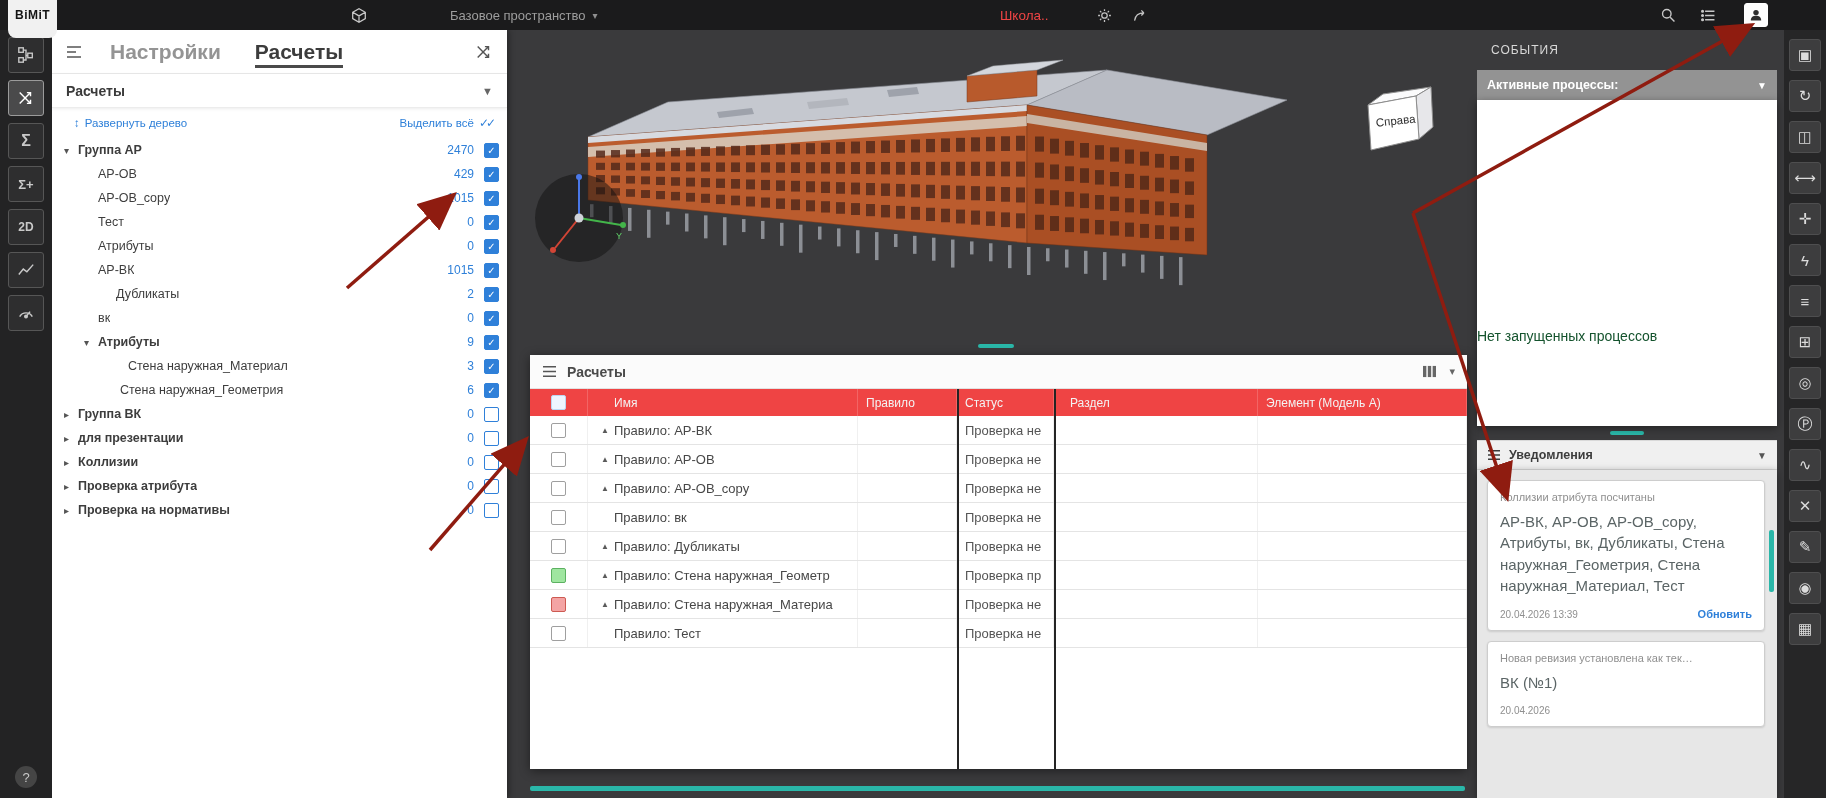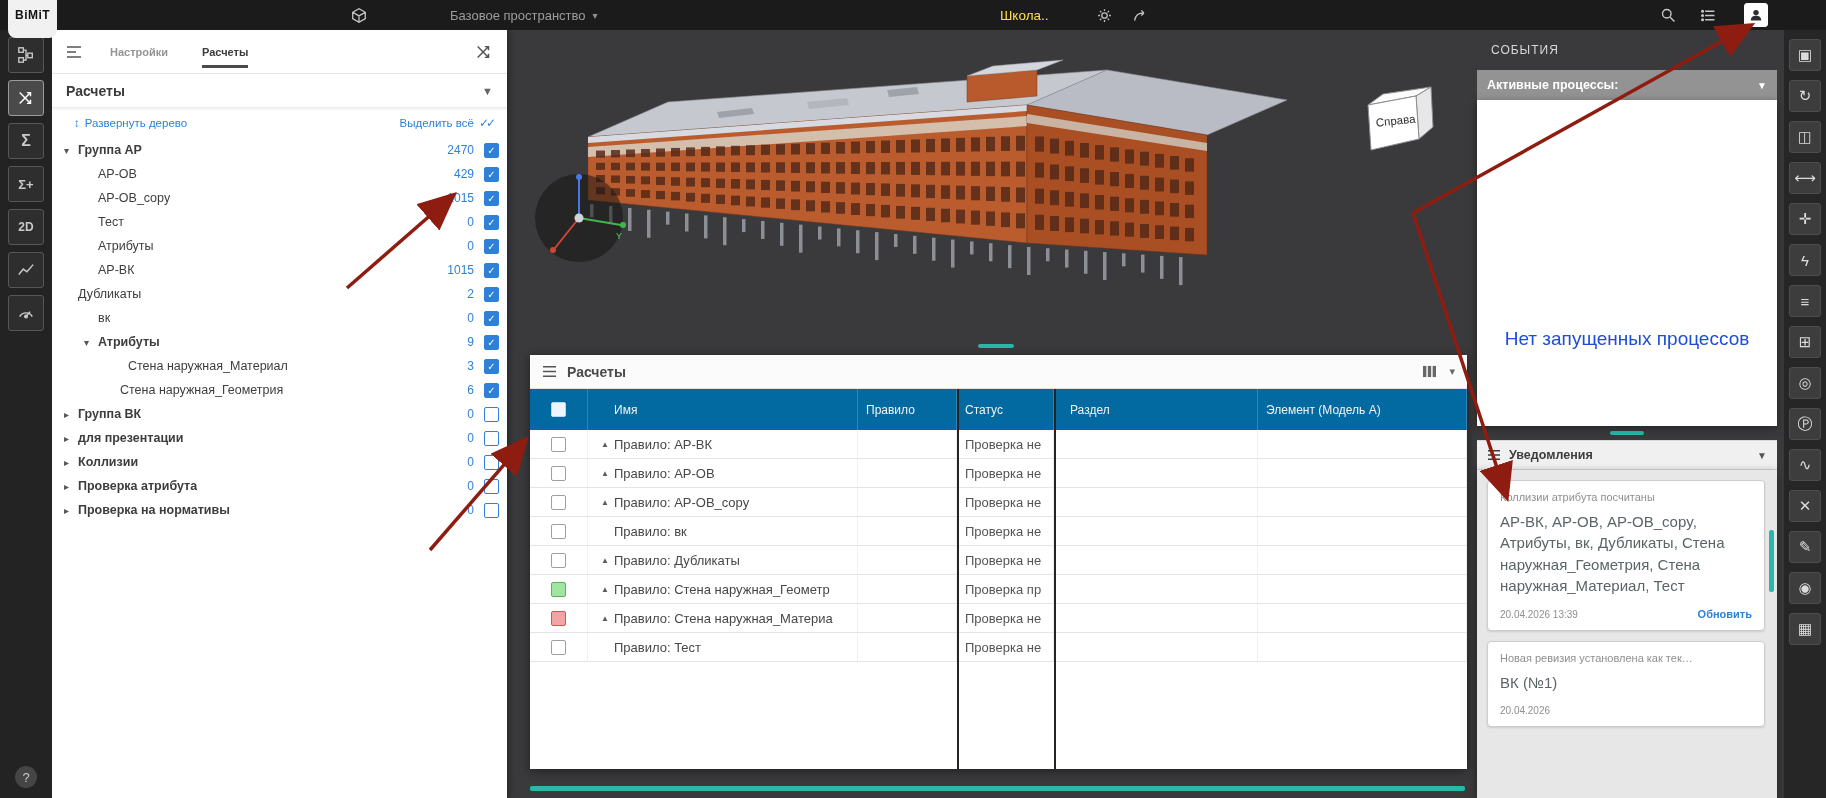--- a/index.html
+++ b/index.html
@@ -4,38 +4,38 @@
 <style>
   *{box-sizing:border-box;margin:0;padding:0}
   html,body{background:#3a3a3c}
   body{width:1826px;height:798px;position:relative;overflow:hidden;
        font-family:"Liberation Sans","DejaVu Sans",sans-serif}
 
   
   .topbar{position:absolute;left:0;top:0;width:1826px;height:30px;background:#1b1b1c;z-index:30}
   .tbi{position:absolute;top:0;height:30px;display:flex;align-items:center;color:#b9b9b9;gap:7px}
   .logo-chip{background:#f1f1f1;color:#141414;font-weight:bold;font-size:12px;padding:16px 7px;border-radius:8px;letter-spacing:.5px}
-  .tb-title{color:#fde047;font-size:13.5px}
+  .tb-title{color:#ef4444;font-size:13.5px}
   .tb-ws{color:#9d9d9d;font-size:13px}
   .tb-caret{color:#8f8f8f;font-size:10px}
   .user-chip{width:24px;height:24px;margin-top:0;background:#fdfdfd;border-radius:3px;display:flex;align-items:center;justify-content:center;border:1px solid #fff}
 
   
   .lrail{position:absolute;left:0;top:30px;width:52px;height:768px;background:#232324;z-index:25}
   .ltile{width:36px;height:36px;margin:7px auto 0;border:1px solid #565656;border-radius:3px;display:flex;
          align-items:center;justify-content:center;color:#c9c9c9;font-size:16px;background:#2e2e2f;font-weight:bold}
   .ltile.active{background:#4a4a4b;border-color:#9b9b9b;color:#fff}
   .help-dot{position:absolute;bottom:10px;left:50%;transform:translateX(-50%);width:22px;height:22px;border-radius:50%;
             background:#454545;color:#c9c9c9;display:flex;align-items:center;justify-content:center;font-size:13px}
 
   
   .lpanel{position:absolute;left:52px;top:30px;width:455px;height:768px;background:#fff;z-index:20;box-shadow:2px 0 6px rgba(0,0,0,.35)}
   .lp-tabs{height:44px;display:flex;align-items:center;border-bottom:1px solid #e6e6e6;padding:0 14px;position:relative}
   .lp-menu{color:#555;margin-right:28px;display:flex}
-  .tab{font-size:11px;font-weight:bold;color:#949494;margin-right:34px;height:32px;display:flex;align-items:center;
+  .tab{font-size:21px;font-weight:bold;color:#949494;margin-right:34px;height:32px;display:flex;align-items:center;
        border-bottom:3px solid transparent;padding-top:3px;cursor:default}
   .tab.active{color:#3c3c3c;border-bottom-color:#4a4a4a}
   .lp-shuffle{position:absolute;right:14px;color:#555;display:flex}
   .lp-sec{height:34px;display:flex;align-items:center;justify-content:space-between;padding:0 14px;border-bottom:1px solid #ececec;
           font-size:14px;font-weight:bold;color:#3a3a3a;box-shadow:0 1px 3px rgba(0,0,0,.08)}
   .lp-sec .caret{color:#666;font-size:11px;font-weight:normal}
   .lp-links{height:30px;display:flex;align-items:center;justify-content:space-between;padding:0 14px 0 22px;font-size:11.5px;color:#2f80d9}
   .lnk{display:flex;align-items:center;gap:5px;color:#2f80d9}
   .dblcheck{letter-spacing:-3px;font-size:12px}
   .tree-row{height:24px;display:flex;align-items:center;font-size:12.5px;color:#3d3d3d}
@@ -52,21 +52,21 @@
   #bsvg{position:absolute;left:60px;top:20px}
   .gizmo{position:absolute;left:17px;top:133px}
   .vcube{position:absolute;left:845px;top:45px}
   .vsplit{position:absolute;left:471px;top:314px;width:36px;height:4px;background:#2ab7a9;border-radius:2px}
 
   
   .tpanel{position:absolute;left:530px;top:355px;width:937px;height:414px;background:#fff;z-index:21;box-shadow:0 2px 10px rgba(0,0,0,.45)}
   .tp-head{height:34px;display:flex;align-items:center;padding:0 12px;border-bottom:1px solid #e2e2e2;background:#fbfbfb}
   .tp-title{font-size:14px;font-weight:bold;color:#4a4a4a;margin-left:10px}
   .tp-right{margin-left:auto;display:flex;align-items:center;gap:12px;color:#666}
-  .tp-cols{height:41px;display:flex;background:#0369a1;color:#f3f3f3;font-size:12px}
+  .tp-cols{height:27px;display:flex;background:#ef4444;color:#f3f3f3;font-size:12px}
   .td{display:flex;align-items:center;overflow:hidden;white-space:nowrap;height:100%;border-right:1px solid rgba(0,0,0,.06)}
   .tp-cols .td{border-right:1px solid rgba(255,255,255,.18)}
   .c-sel{width:58px;justify-content:center}
   .c-name{width:270px;padding-left:8px}
   .c-rule{width:99px;padding-left:8px}
   .c-status{width:97px;padding-left:8px}
   .c-sec{width:204px;padding-left:16px}
   .c-el{flex:1;padding-left:8px}
   .trow{height:29px;display:flex;border-bottom:1px solid #e4e4e4;font-size:13px;color:#474747;background:#fff}
   .tcb{width:15px;height:15px;border:1.5px solid #9f9f9f;border-radius:2px;background:#fff;flex:none}
@@ -79,21 +79,21 @@
   .vl1{left:427px}.vl2{left:524px}
   .hscroll{position:absolute;left:530px;top:786px;width:935px;height:5px;background:#2ab7a9;border-radius:2px;z-index:22}
 
   
   .epanel{position:absolute;left:1477px;top:30px;width:300px;height:768px;z-index:21}
   .e-title{height:40px;display:flex;align-items:center;padding:0 14px;color:#d8d8d8;font-size:12px;letter-spacing:1px}
   .e-active{height:30px;background:rgba(152,152,152,.95);display:flex;align-items:center;justify-content:space-between;
             padding:0 10px;color:#fff;font-weight:bold;font-size:12.5px}
   .e-active .caret{font-size:10px;font-weight:normal}
   .e-proc{height:326px;background:#fff;position:relative;box-shadow:0 2px 8px rgba(0,0,0,.4)}
-  .e-empty{position:absolute;top:228px;width:100%;text-align:center;font-size:19px;color:#1d4ed8}
+  .e-empty{position:absolute;top:228px;width:100%;font-size:14px;color:#14532d}
   .e-split{height:14px;display:flex;align-items:center;justify-content:center}
   .e-split .bar{width:34px;height:4px;background:#2ab7a9;border-radius:2px}
   .e-notifhead{height:30px;background:#f0f0f0;border-top:1px solid #d9d9d9;border-bottom:1px solid #d9d9d9;display:flex;
                align-items:center;padding:0 10px;color:#3d3d3d;font-weight:bold;font-size:12.5px;gap:8px}
   .e-notifhead .caret{margin-left:auto;color:#555;font-size:10px;font-weight:normal}
   .e-cards{position:relative;background:#e7e7e7;height:328px;overflow:hidden;padding:10px 12px 0 10px;box-shadow:0 2px 8px rgba(0,0,0,.4)}
   .ncard{background:#fff;border:1px solid #cdcdcd;border-radius:4px;padding:10px 12px;margin-bottom:10px;box-shadow:0 1px 2px rgba(0,0,0,.12)}
   .nsub{font-size:11px;color:#8f8f8f;white-space:nowrap;overflow:hidden;text-overflow:ellipsis}
   .nbody{font-size:15px;color:#5b6566;line-height:1.42;margin-top:8px}
   .nfoot{display:flex;justify-content:space-between;align-items:center;margin-top:12px}
@@ -257,21 +257,21 @@
       <div class="tree-row" style="padding-left: 46px;">
         <span class="tlabel">Атрибуты</span>
         <span class="tcount">0</span>
         <span class="cb on">✓</span>
       </div>
       <div class="tree-row" style="padding-left: 46px;">
         <span class="tlabel">АР-ВК</span>
         <span class="tcount">1015</span>
         <span class="cb on">✓</span>
       </div>
-      <div class="tree-row" style="padding-left: 26px;">
+      <div class="tree-row" style="padding-left: 64px;">
         <span class="tlabel">Дубликаты</span>
         <span class="tcount">2</span>
         <span class="cb on">✓</span>
       </div>
       <div class="tree-row" style="padding-left: 46px;">
         <span class="tlabel">вк</span>
         <span class="tcount">0</span>
         <span class="cb on">✓</span>
       </div>
       <div class="tree-row" style="padding-left: 32px;">

